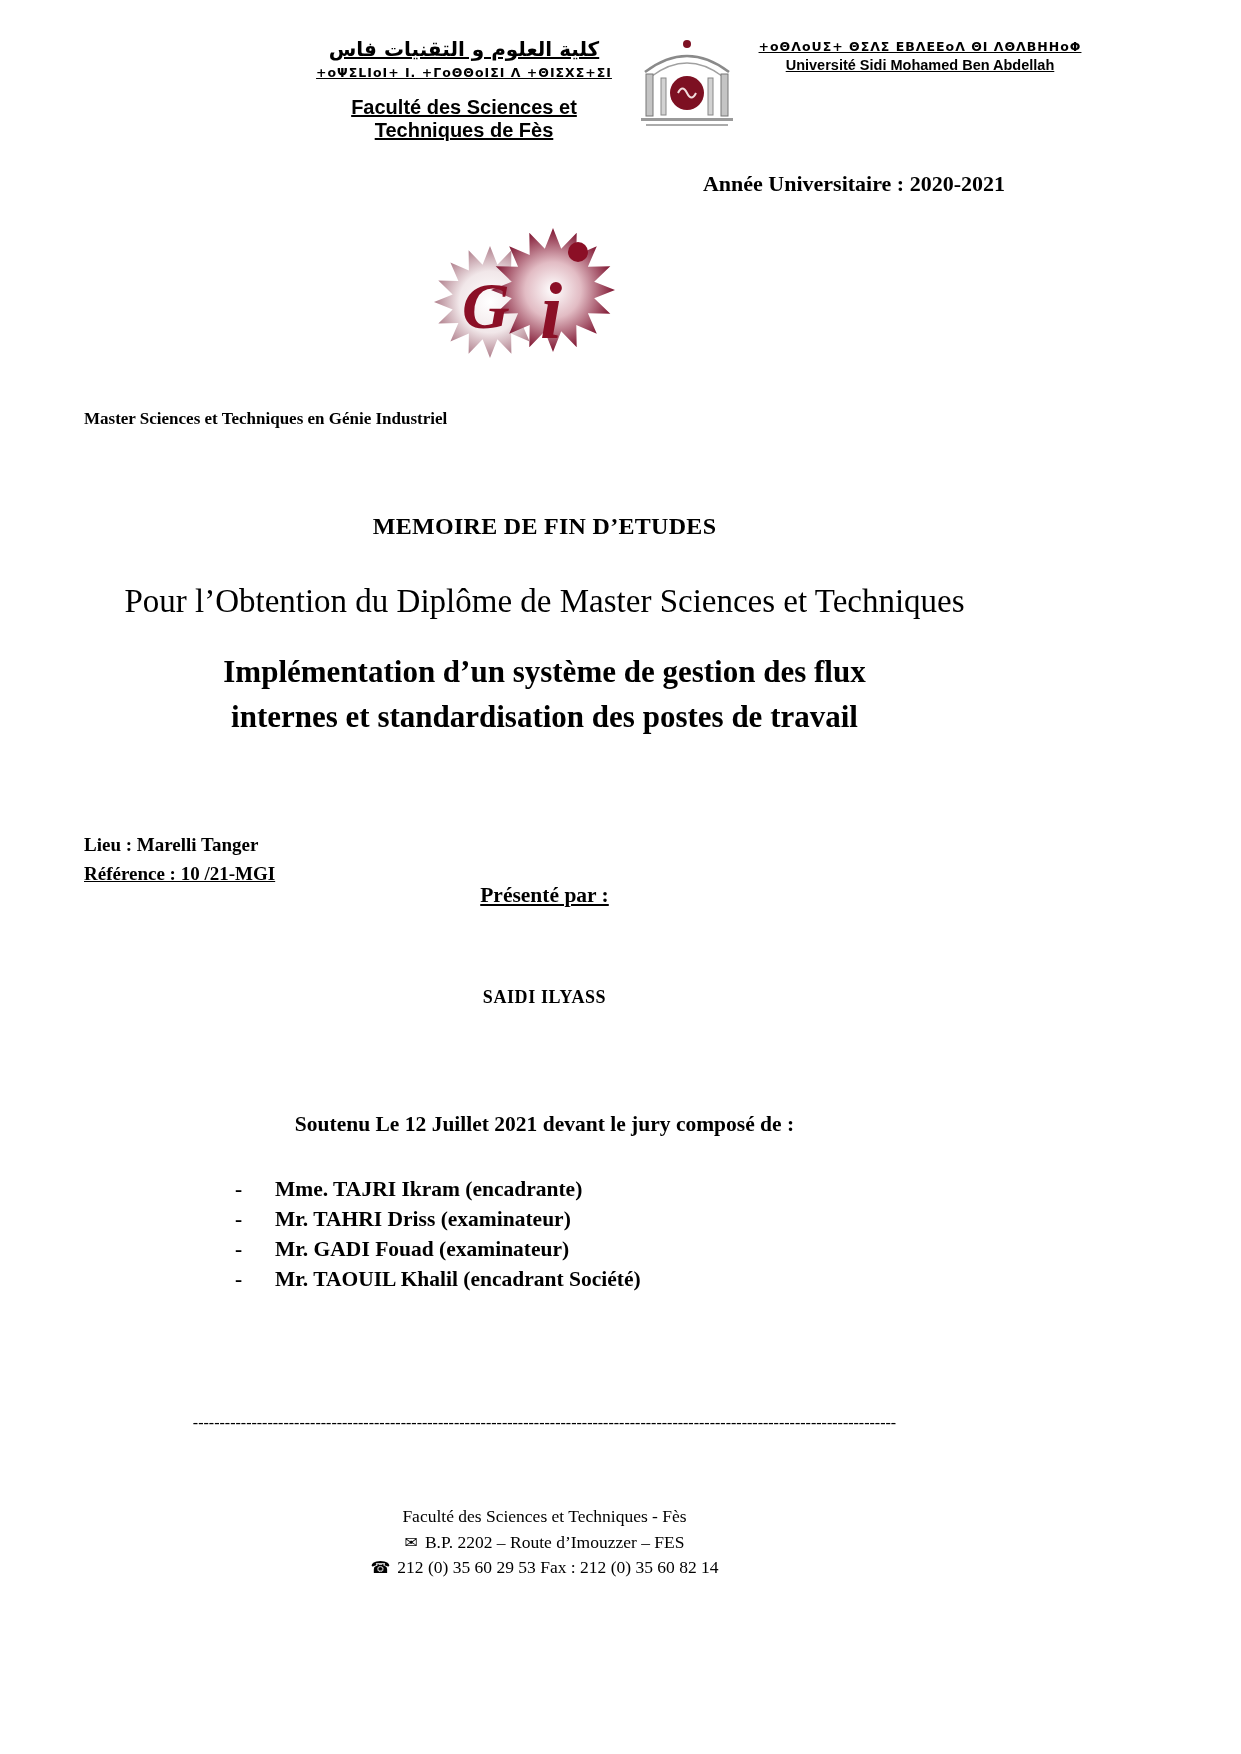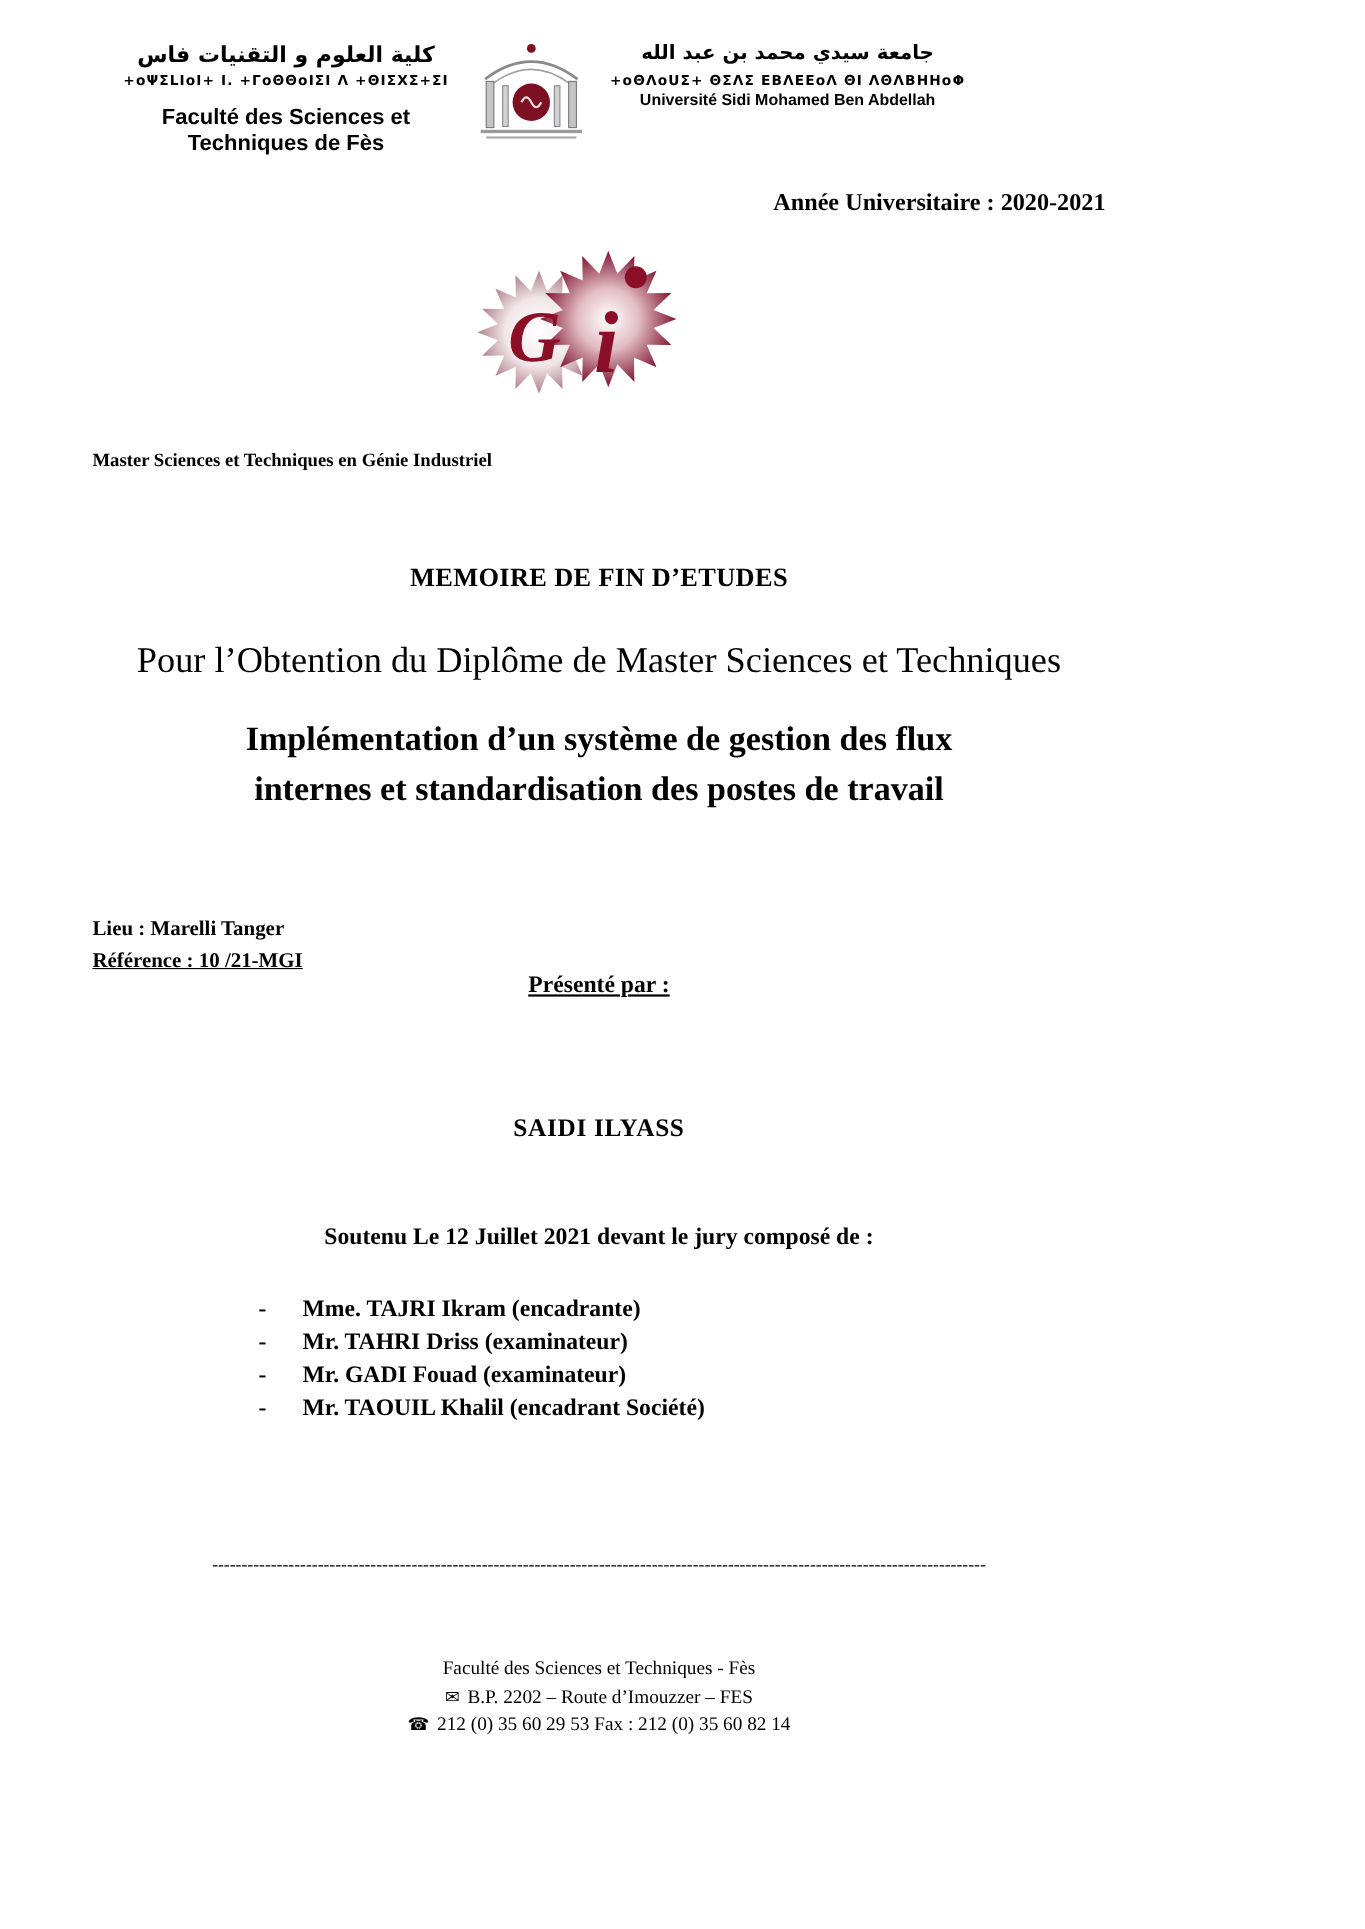--- a/index.html
+++ b/index.html
@@ -6,21 +6,21 @@
   html,body { background:#ffffff; }
   .page {
     position:relative; width:1241px; height:1754px; margin:0 auto;
     background:#ffffff; color:#000;
     font-family:"Liberation Serif", serif; overflow:hidden;
   }
   .col { position:absolute; left:84px; width:921px; }
 
   
   .header { position:absolute; top:36px; left:95px; width:1000px;
-    display:flex; justify-content:flex-start; align-items:flex-start; }
+    display:flex; justify-content:flex-end; align-items:flex-start;text-decoration:underline; }
   .hdr-block { text-align:center; }
   .hdr-left { width:330px; }
   .hdr-right { width:350px; }
   .arabic { font-family:"DejaVu Sans", sans-serif; font-weight:bold; font-size:20px; direction:rtl; line-height:26px; }
   .arabic-sm { font-size:18px; }
   .tifinagh { font-family:"DejaVu Sans", sans-serif; font-weight:bold; font-size:12.5px; letter-spacing:1px; margin-top:3px; color:#000000; }
   .fac-fr { font-family:"Liberation Sans", sans-serif; font-weight:bold; font-size:20px; margin-top:16px; }
   .uni-fr { font-family:"Liberation Sans", sans-serif; font-weight:bold; font-size:14.5px; margin-top:3px; }
   .uni-logo { width:116px; height:98px; flex:0 0 auto; }
 
@@ -33,21 +33,21 @@
   
   .program { top:409px; font-weight:bold; font-size:17px; }
   .memoire { top:513px; text-align:center; font-weight:bold; font-size:24px; letter-spacing:0.3px; }
   .memoire-sub { top:583px; text-align:center; font-size:33px; }
   .thesis { top:649px; text-align:center; font-weight:bold; font-size:31px; line-height:45px; }
 
   .lieu-block { top:831px; font-weight:bold; font-size:19px; line-height:28.5px; text-align:left; }
   .underline { text-decoration:underline; }
 
   .presente { top:883px; text-align:center; font-weight:bold; font-size:21.5px; }
-  .author { top:1013px; text-align:center; font-weight:bold; font-size:23px; letter-spacing:0.6px; }
+  .author { top:987px; text-align:center; font-weight:bold; font-size:18px; letter-spacing:0.6px; }
   .soutenu { top:1112px; text-align:center; font-weight:bold; font-size:21.5px; }
 
   
   .jury { position:absolute; top:1174px; left:235px; font-weight:bold; font-size:21.5px; }
   .jury-item { display:flex; line-height:30px; }
   .jury-dash { width:40px; }
 
   
   .footer-sep { top:1414px; text-align:center; font-size:16px; white-space:nowrap; overflow:hidden; }
   .footer-lines { top:1504px; text-align:center; font-size:17.5px; line-height:25.5px; }
@@ -73,21 +73,20 @@
       <rect x="92" y="38" width="7" height="42" fill="#c4c4c4" stroke="#777" stroke-width="1"></rect>
       <rect x="32" y="42" width="5" height="37" fill="#d2d2d2" stroke="#888" stroke-width="1"></rect>
       <rect x="79" y="42" width="5" height="37" fill="#d2d2d2" stroke="#888" stroke-width="1"></rect>
       <circle cx="58" cy="57" r="17" fill="#7d1022"></circle>
       <path d="M49,57 q4.5,-9 9,0 q4.5,9 9,0" stroke="#f3dede" fill="none" stroke-width="2"></path>
       <rect x="12" y="82" width="92" height="3" fill="#9a9a9a"></rect>
       <rect x="17" y="88" width="82" height="2" fill="#ababab"></rect>
     </svg>
 
     <div class="hdr-block hdr-right">
-      <div class="arabic arabic-sm">جامعة سيدي محمد بن عبد الله</div>
       <div class="tifinagh">+oΘΛoUΣ+ ΘΣΛΣ ΕΒΛΕΕoΛ ΘI ΛΘΛΒΗΗoΦ</div>
       <div class="uni-fr">Université Sidi Mohamed Ben Abdellah</div>
     </div>
   </div>
 
   <div class="col annee">Année Universitaire : 2020-2021</div>
 
   <svg class="gi-logo" viewBox="0 0 190 160" aria-hidden="true">
     <defs>
       <radialGradient id="gradL">

